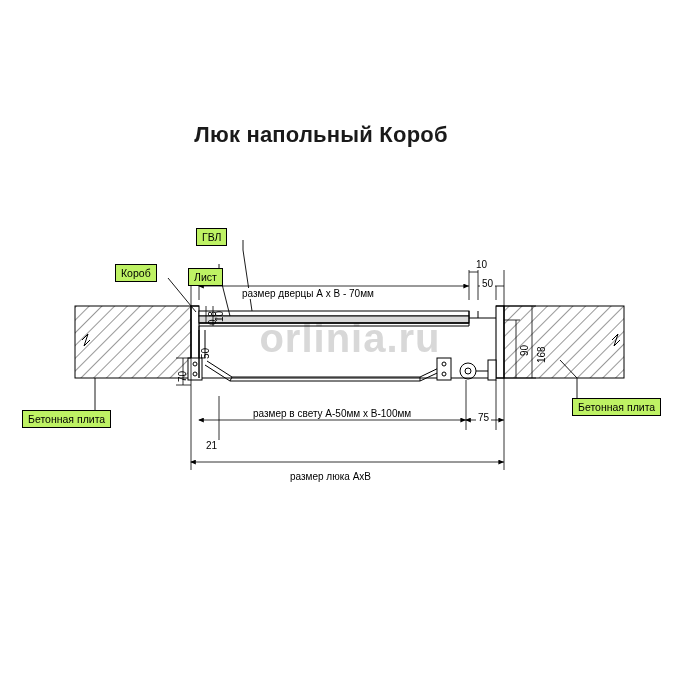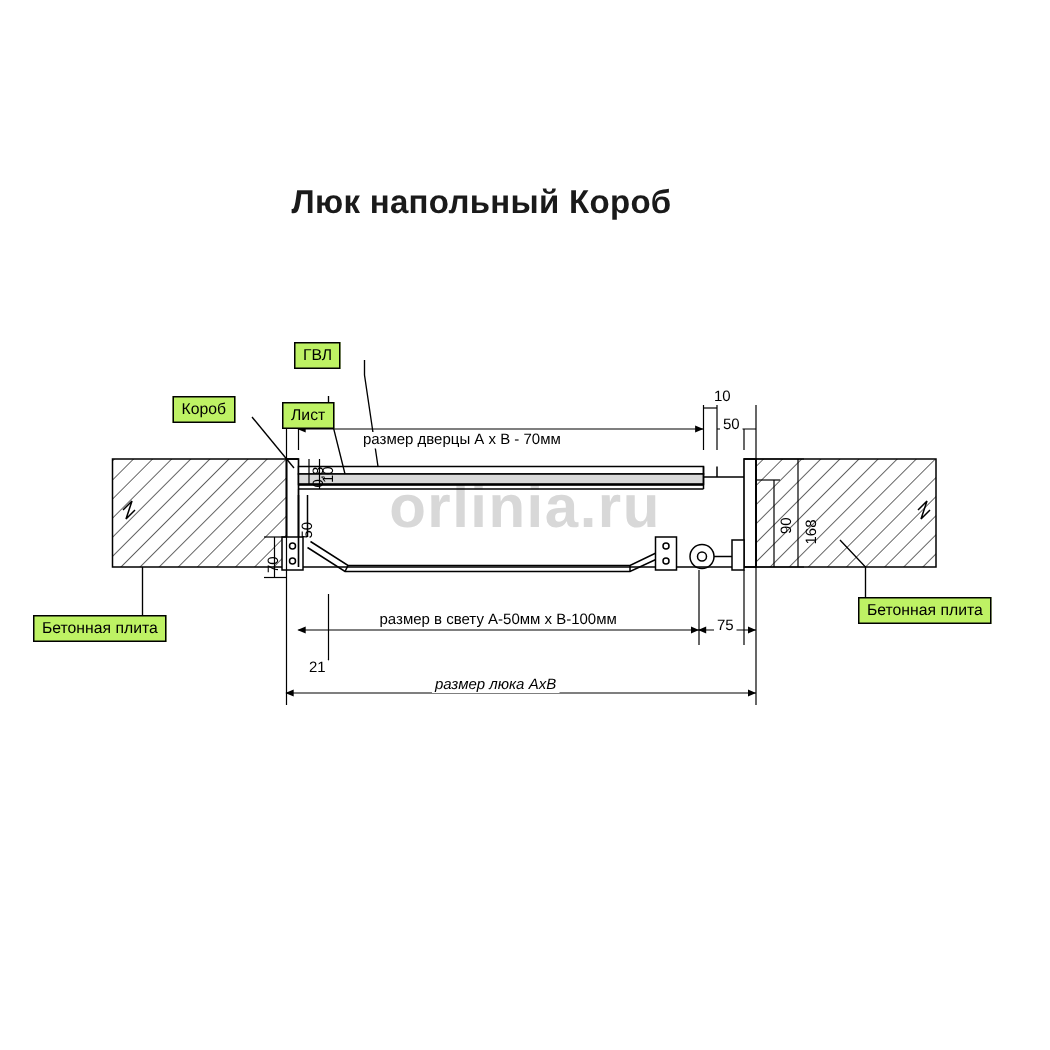--- a/index.html
+++ b/index.html
@@ -223,21 +223,21 @@
   </svg>
 
   <div class="lbl boxed" style="left:115px; top:264px;">Короб</div>
   <div class="lbl boxed" style="left:196px; top:228px;">ГВЛ</div>
   <div class="lbl boxed" style="left:188px; top:268px;">Лист</div>
   <div class="lbl boxed" style="left:22px; top:410px;">Бетонная плита</div>
   <div class="lbl boxed" style="left:572px; top:398px;">Бетонная плита</div>
 
   <div class="dim" style="left:240px; top:272px;margin-top:16px;">размер дверцы А x В - 70мм</div>
   <div class="dim" style="left:228px; top:408px;margin-left:23px;">размер в свету А-50мм х В-100мм</div>
-  <div class="dim" style="left:288px; top:451px;font-style:italic;">размер люка АхВ</div>
+  <div class="dim" style="left:288px; top:471px;">размер люка АхВ</div>
 
   <div class="dim" style="left:474px; top:259px;">10</div>
   <div class="dim" style="left:480px; top:278px;">50</div>
 
   <div class="dim rot" style="left:519px; top:358px;">90</div>
   <div class="dim rot" style="left:536px; top:365px;">168</div>
 
   <div class="dim rot" style="left:214px; top:324px;">10</div>
   <div class="dim rot" style="left:207px; top:327px;">0,8</div>
   <div class="dim rot" style="left:200px; top:361px;">50</div>

